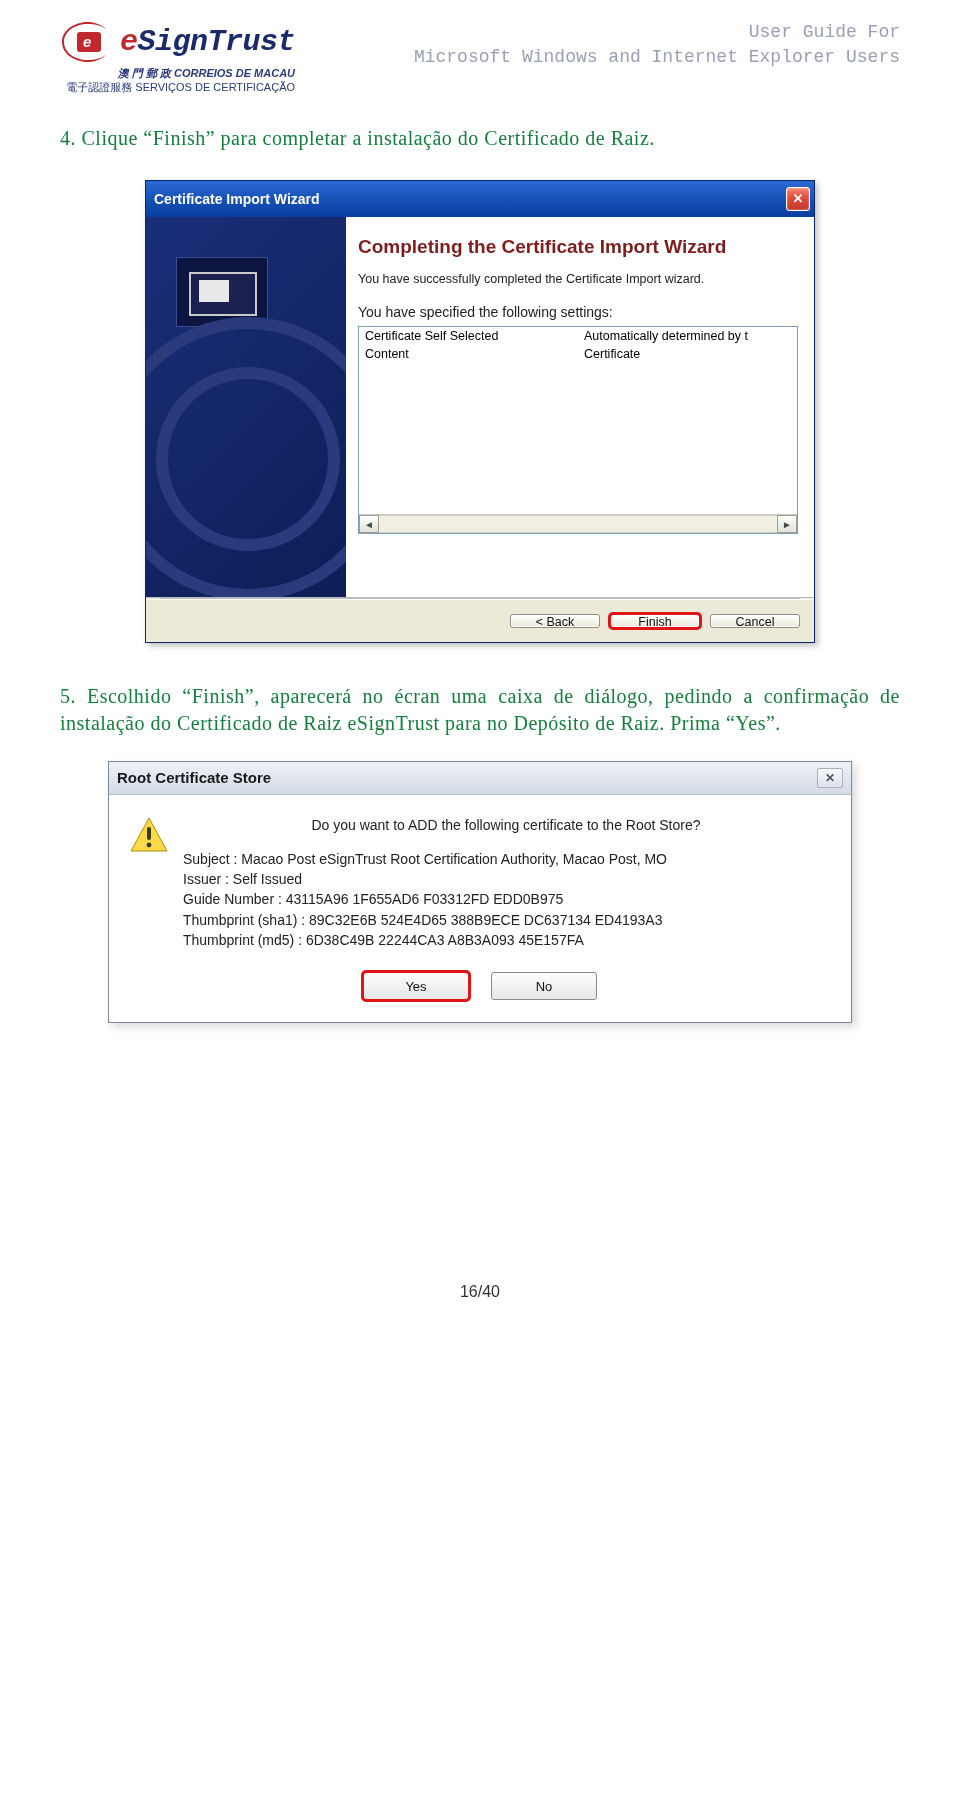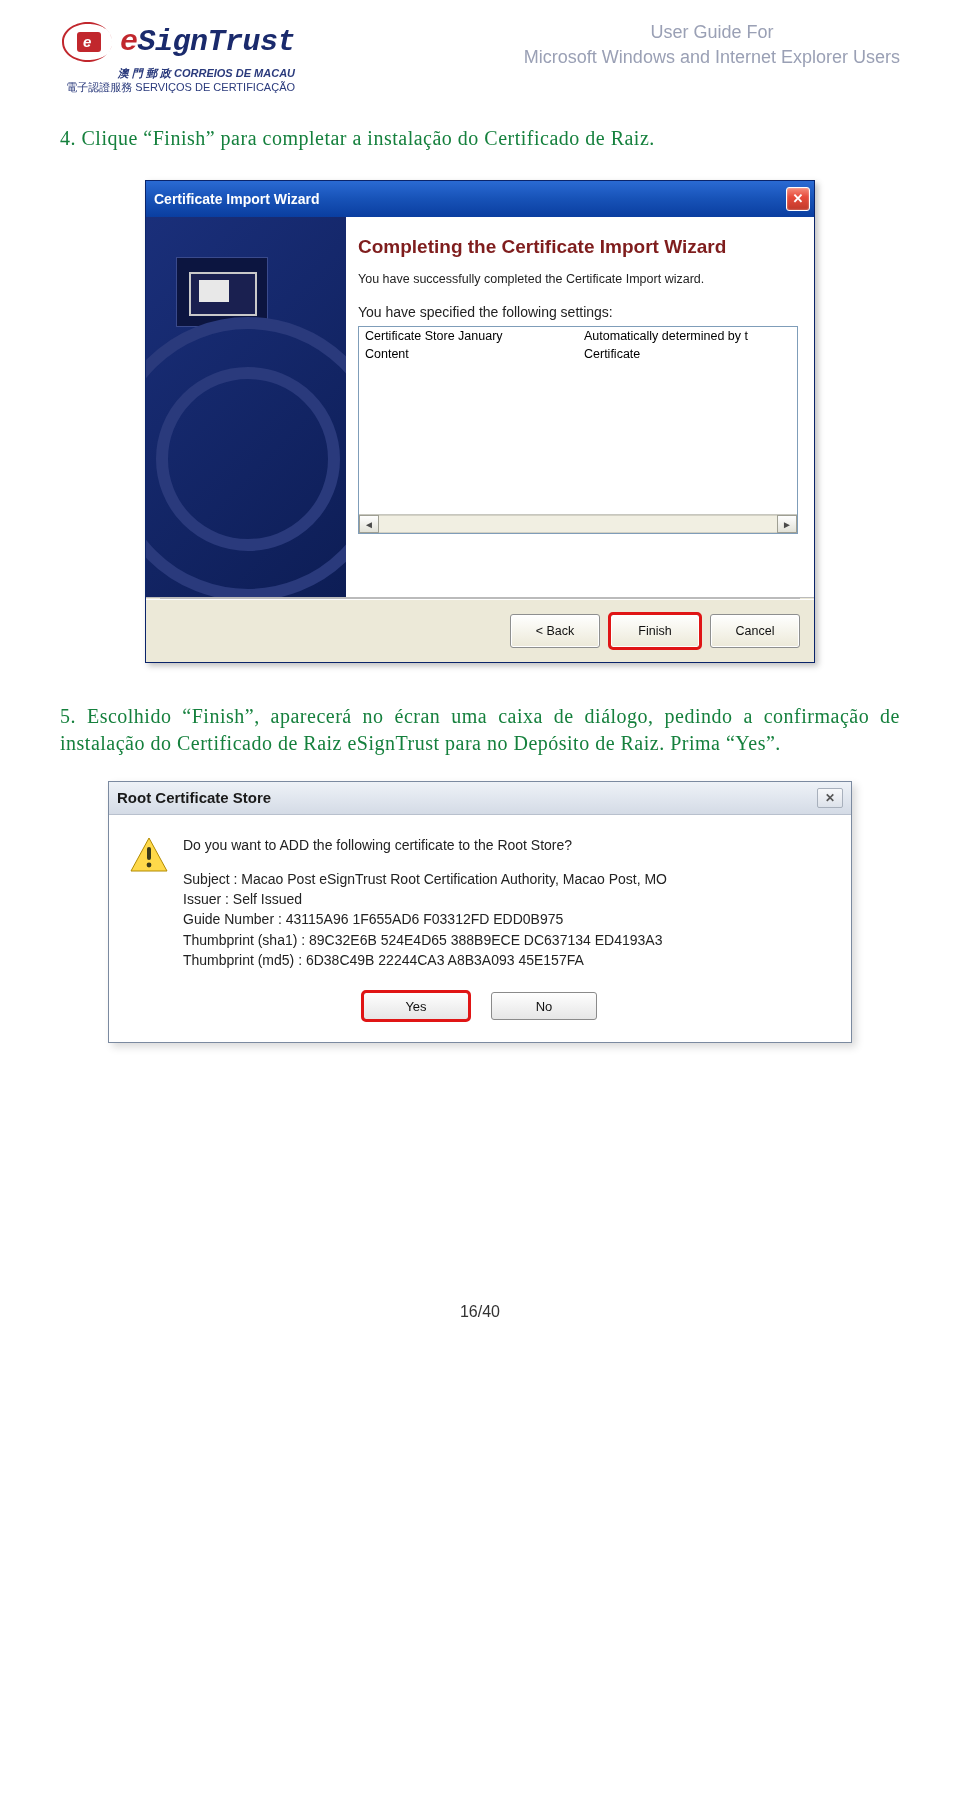--- a/index.html
+++ b/index.html
@@ -43,22 +43,22 @@
   .logo-sub {
     font-family: Arial, sans-serif;
     font-size: 11px;
     color: #2a3a7c;
     text-align: right;
     line-height: 1.3;
     margin-top: 2px;
   }
   .logo-sub .line1 { font-weight: bold; font-style: italic; }
   .doc-title {
-    text-align: center;
-    font-family: Liberation Sans, sans-serif;
+    text-align: right;
+    font-family: Liberation Mono, monospace;
     color: #9aa0b5;
     font-size: 18px;
     line-height: 1.4;
   }
   .body-text {
     font-size: 20px;
     color: #15803d;
     letter-spacing: 0.5px;
     text-align: justify;
     margin: 24px 0 28px 0;
@@ -209,21 +209,21 @@
   .wizard-buttons {
     background: #ece9d8;
     padding: 14px 14px 14px 0;
     display: flex;
     justify-content: flex-end;
     gap: 10px;
     border-top:1px solid #fff;
   }
   .winbtn {
     min-width: 90px;
-    height: 34px;
+    height: 14px;
     background: linear-gradient(to bottom, #ffffff, #ece9d8);
     border: 1px solid #8e8f8f;
     border-radius: 3px;
     font-family: Tahoma, Arial, sans-serif;
     font-size: 12.5px;
     color: #111;
     padding: 0 10px;
     box-shadow: 0 0 0 1px #fff inset;
   }
   .highlight-red {
@@ -263,21 +263,21 @@
     padding: 20px 22px 16px 20px;
     gap: 14px;
     font-size: 14px;
     color:#222;
   }
   .warn-icon {
     width:40px; height:40px;
     flex-shrink:0;
   }
   .rootdlg-text { flex:1; line-height:1.45; }
-  .rootdlg-text .q { margin-bottom:14px; }
+  .rootdlg-text .q { margin-bottom:14px;text-align:center; }
   .rootdlg-buttons {
     display:flex;
     justify-content:center;
     gap:22px;
     padding: 6px 0 22px 0;
   }
   .winbtn2 {
     min-width: 106px;
     height: 28px;
     background: linear-gradient(to bottom, #fefefe, #e6e6e6);
@@ -343,21 +343,21 @@
         <div class="side-circles"></div>
       </div>
       <div class="wizard-main">
         <div class="wiz-heading">Completing the Certificate Import Wizard</div>
         <div class="wiz-text">You have successfully completed the Certificate Import wizard.</div>
         <div class="wiz-subtext">You have specified the following settings:</div>
         <div class="settings-box">
           <table class="settings-table">
             <tbody>
                 <tr>
-              <td class="col1">Certificate Store January</td>
+              <td class="col1">Certificate Self Selected</td>
               <td>Automatically determined by t</td>
             </tr>
             <tr>
               <td class="col1">Content</td>
               <td>Certificate</td>
             </tr>
           </tbody>
             </table>
           <div class="hscroll">
             <div class="arrow">◄</div>

